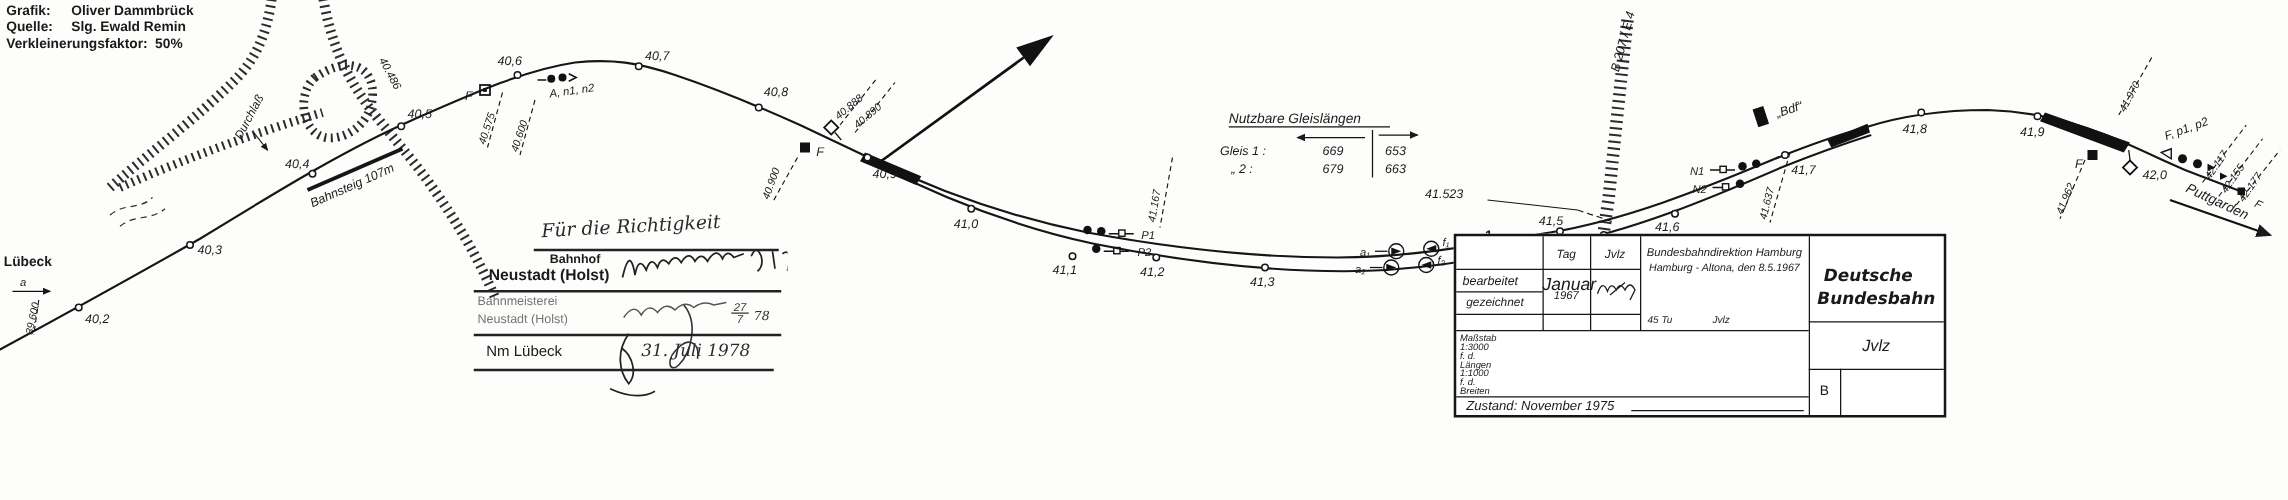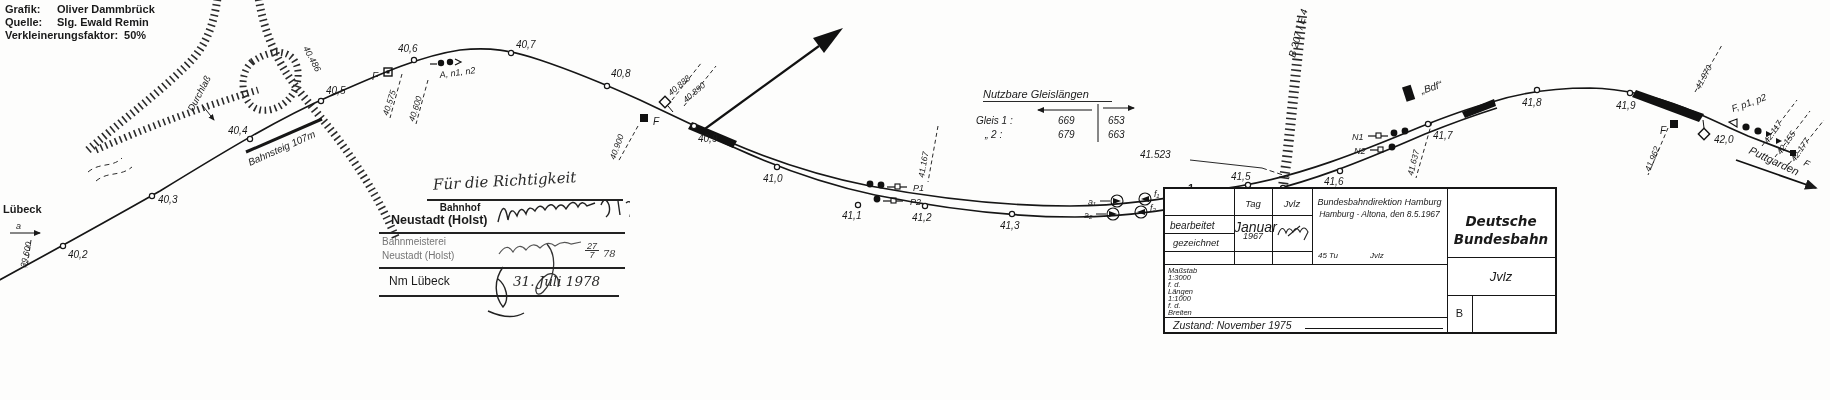--- a/index.html
+++ b/index.html
@@ -323,21 +323,21 @@
   <div class="cell it" style="left:69px;top:42px;width:38px;text-align:center;font-size:9px">1967</div>
   <svg class="cell" style="left:110px;top:30px" width="34" height="26">
     <path d="M 3,16 q 4,-12 8,-2 q 3,-8 7,-1 q 3,-7 7,0 q 4,-8 8,0 l -4,8 m -16,-4 l 12,-10" fill="none" stroke="#222" stroke-width="1.1"></path>
   </svg>
 
   <div class="cell it" style="left:147px;top:8px;width:135px;text-align:center;font-size:9px">Bundesbahndirektion  Hamburg</div>
   <div class="cell it" style="left:147px;top:20px;width:135px;text-align:center;font-size:8.5px">Hamburg - Altona, den 8.5.1967</div>
   <div class="cell it" style="left:153px;top:62px;font-size:8px">45 Tu</div>
   <div class="cell it" style="left:205px;top:62px;font-size:8px">Jvlz</div>
 
-  <div class="cell" style="left:282px;top:24px;width:108px;text-align:center;font-size:13.5px;font-weight:bold;font-style:italic;font-family:'DejaVu Sans',sans-serif">Deutsche</div>
+  <div class="cell" style="left:294px;top:24px;width:108px;text-align:left;font-size:13.5px;font-weight:bold;font-style:italic;font-family:'DejaVu Sans',sans-serif">Deutsche</div>
   <div class="cell" style="left:282px;top:42px;width:108px;text-align:center;font-size:13.5px;font-weight:bold;font-style:italic;font-family:'DejaVu Sans',sans-serif">Bundesbahn</div>
   <div class="cell it" style="left:282px;top:80px;width:108px;text-align:center;font-size:13px">Jvlz</div>
   <div class="cell" style="left:282px;top:118px;width:25px;text-align:center;font-size:11px">B</div>
 
   <div class="cell it" style="left:3px;top:78px;width:64px;font-size:7.5px;line-height:7px;white-space:normal">
     <div>Maßstab</div>
     <div>1:3000</div>
     <div>f. d.</div>
     <div>Längen</div>
     <div>1:1000</div>

